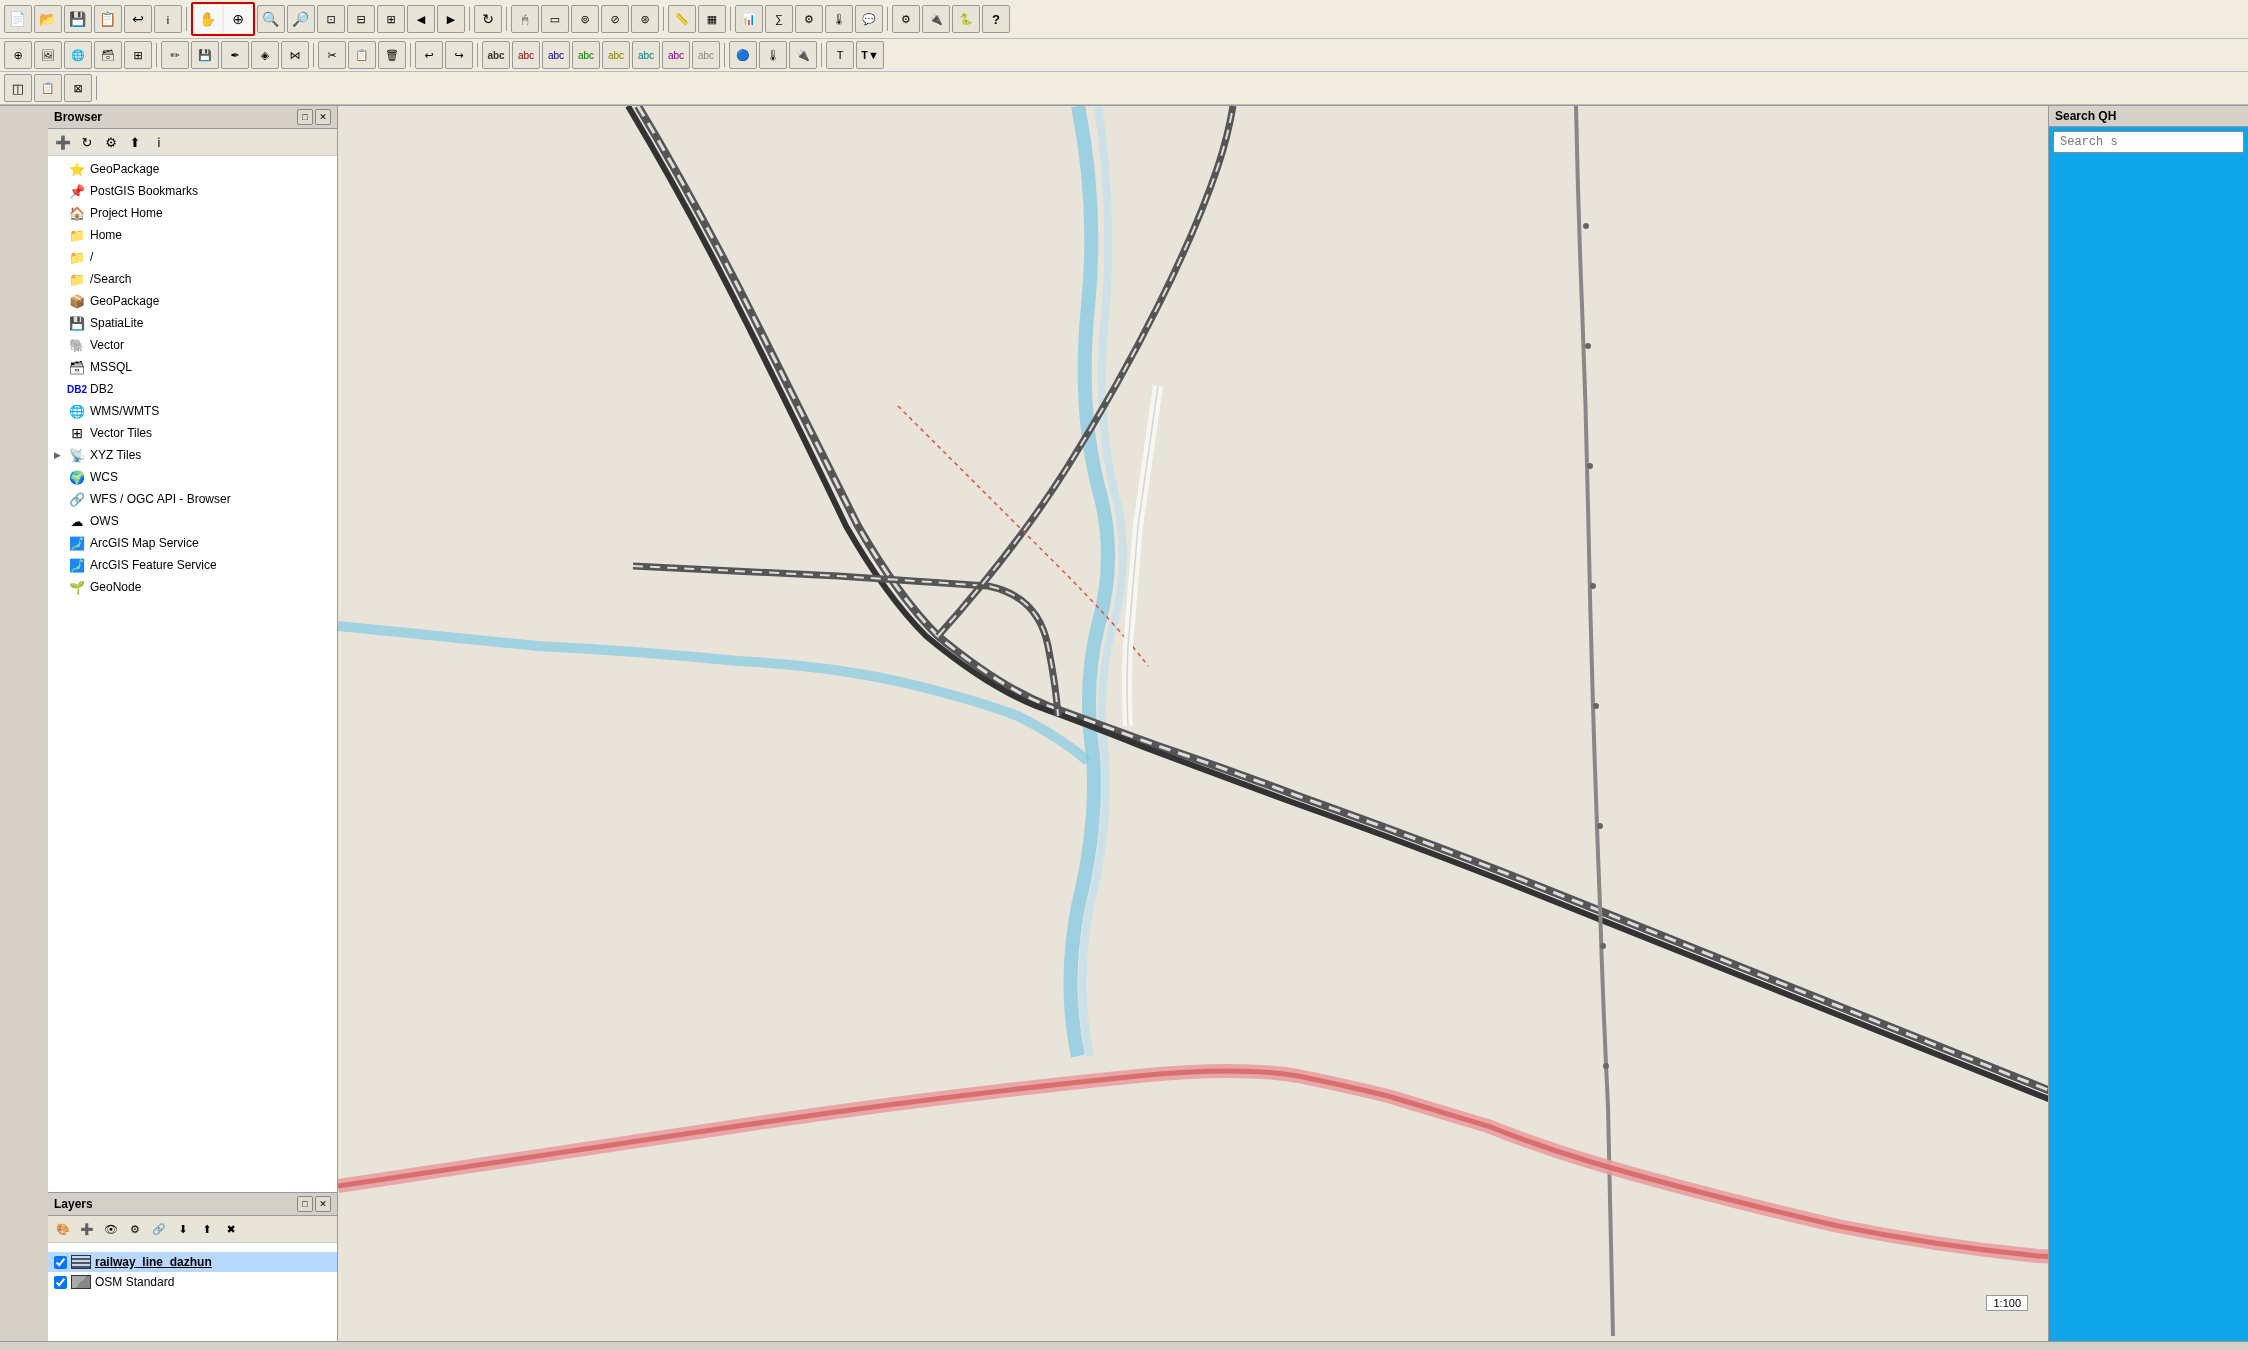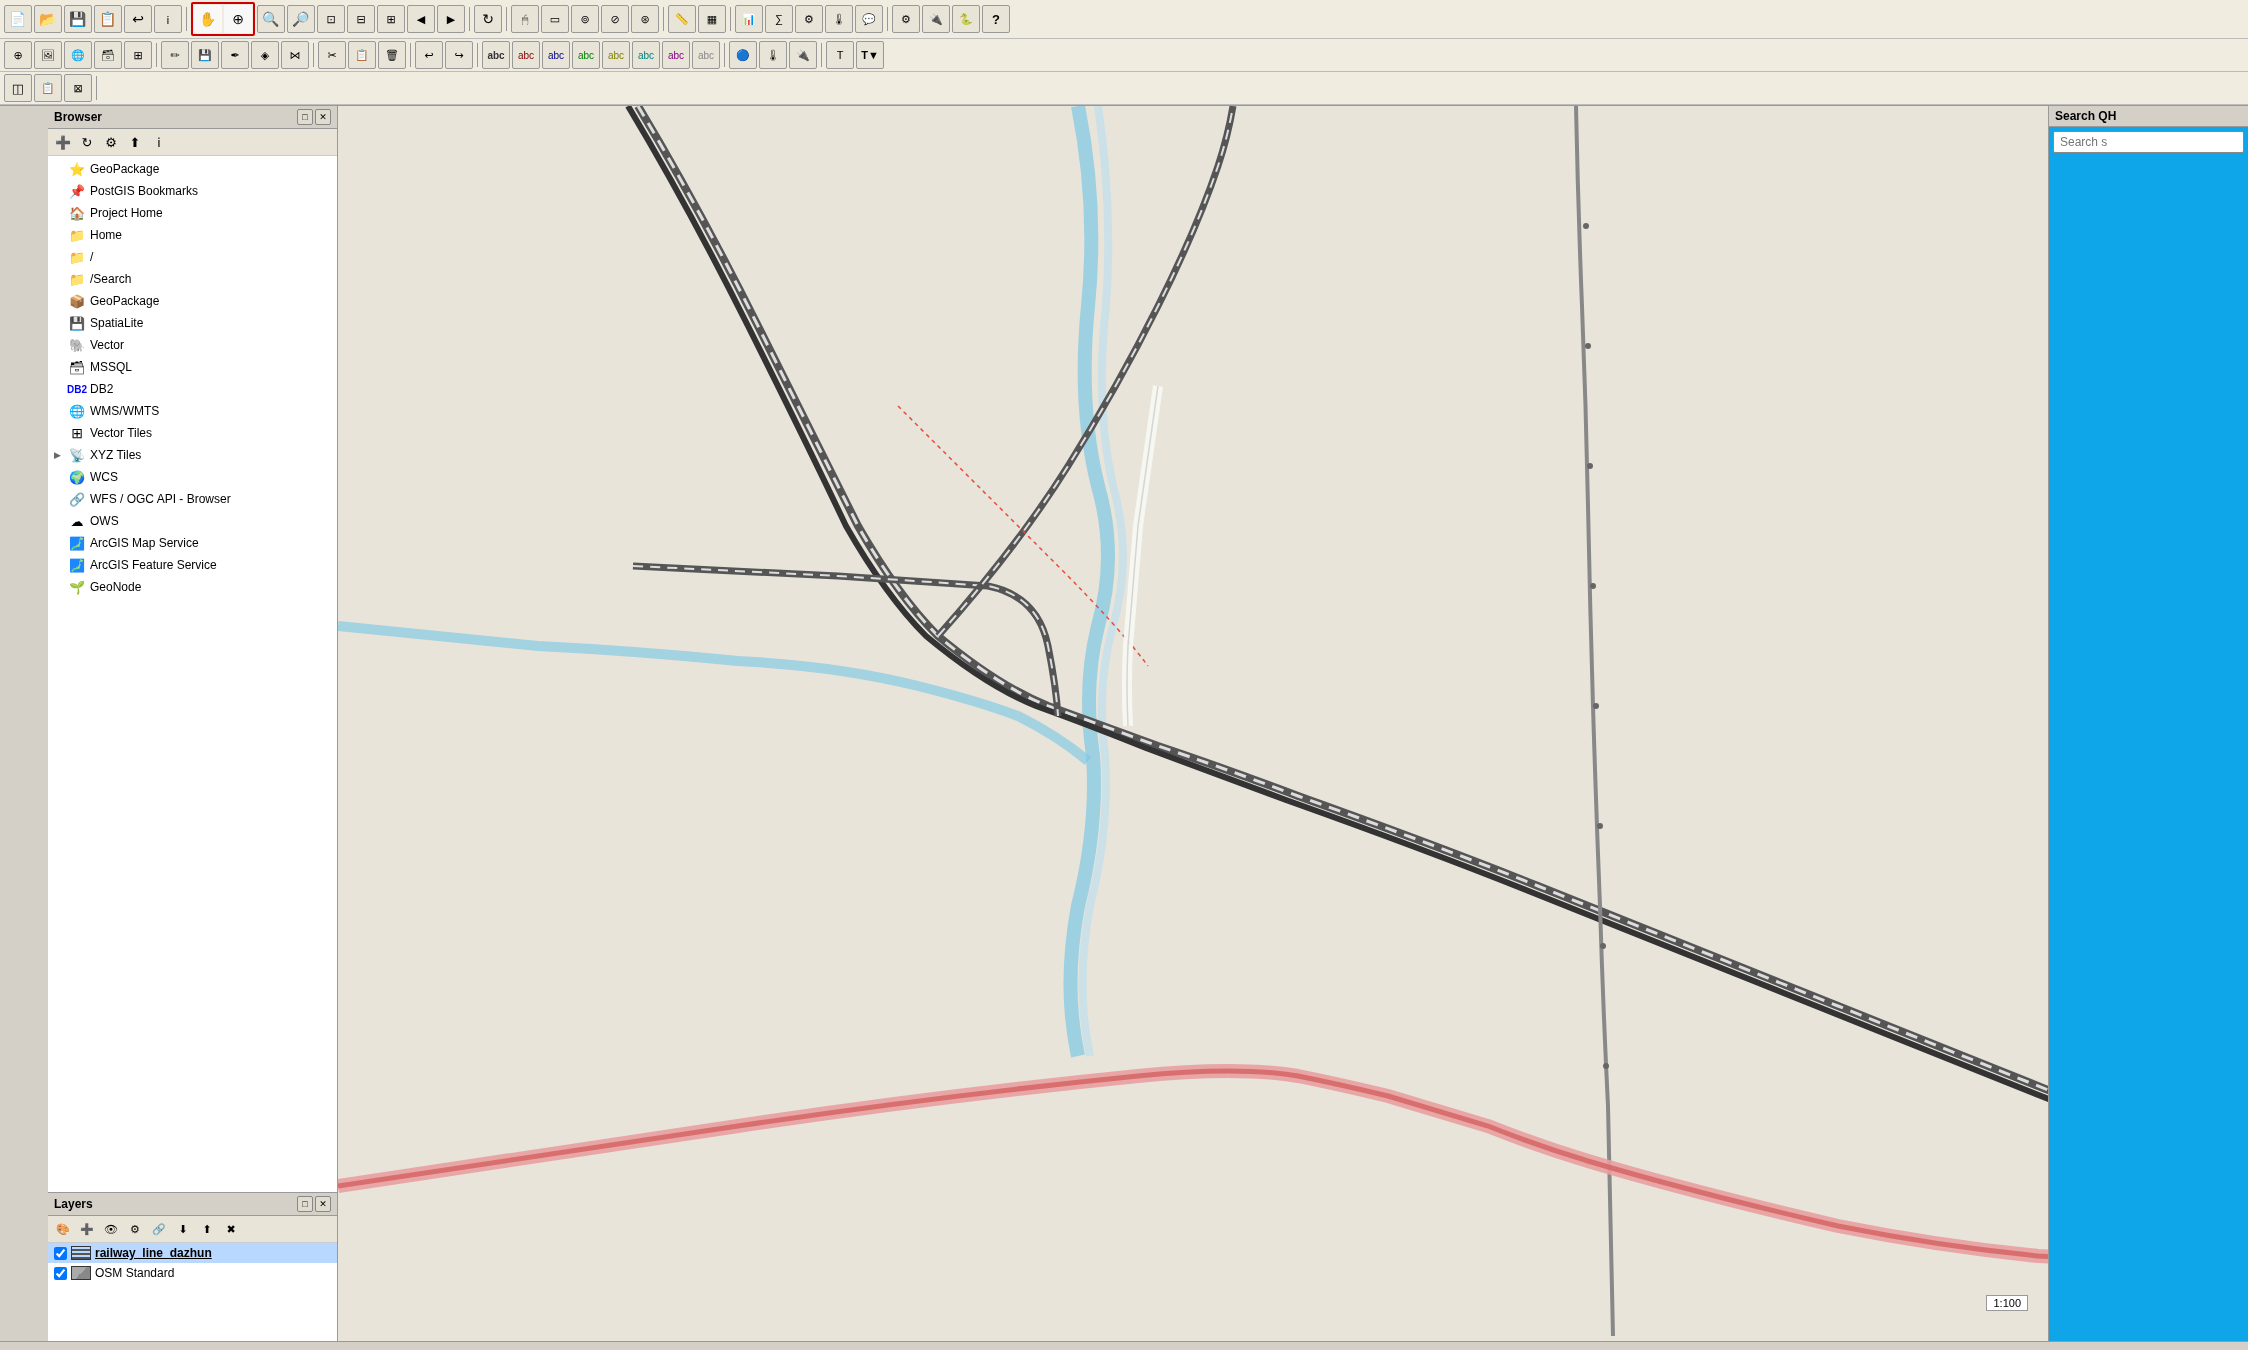--- a/index.html
+++ b/index.html
@@ -158,21 +158,21 @@
       overflow-y: auto;
       background: #fff;
     }
     .layer-item {
       display: flex;
       align-items: center;
       padding: 3px 6px;
       gap: 4px;
       cursor: pointer;
     }
-    .layer-item.selected { background: #b8d8ff; }
+    .layer-item.selected { background: #b8d8ff; margin-top: 9px; }
     .layer-checkbox {
       width: 13px;
       height: 13px;
     }
     .layer-label {
       font-size: 12px;
       color: #000;
     }
     .layer-label.bold-underline {
       font-weight: bold;
@@ -206,20 +206,21 @@
     .search-input-container {
       padding: 4px;
     }
     .search-input {
       width: 100%;
       padding: 3px 6px;
       border: 1px solid #888;
       border-radius: 2px;
       font-size: 12px;
       background: #fff;
+      font-family: Liberation Mono, monospace;
     }
 
     
     svg.map-svg {
       position: absolute;
       top: 0; left: 0;
       width: 100%;
       height: 100%;
     }
 

